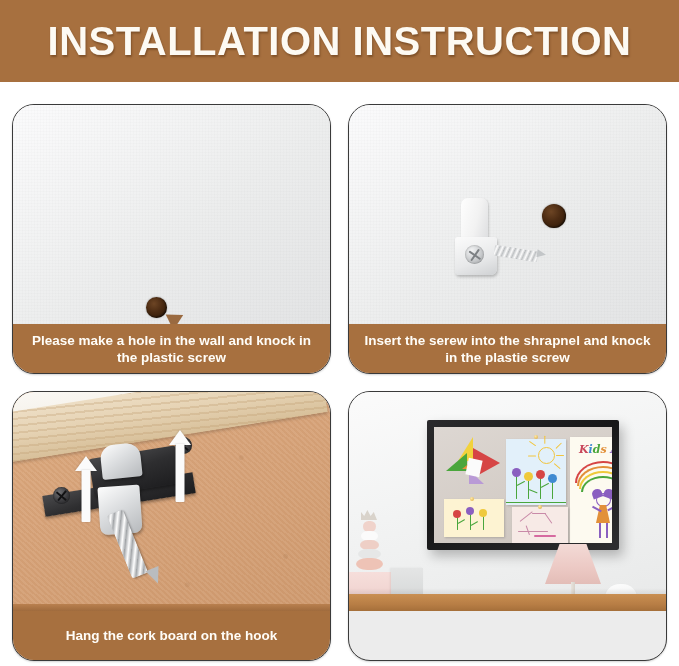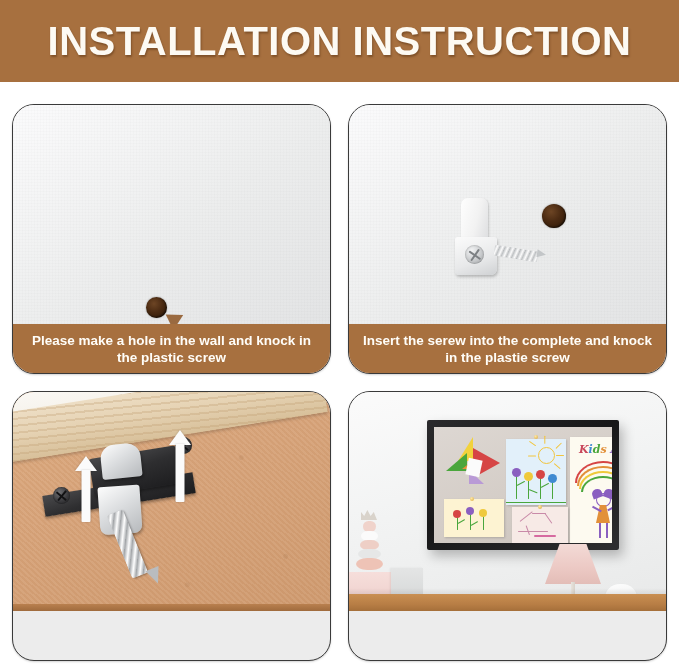--- a/index.html
+++ b/index.html
@@ -286,21 +286,21 @@
 
         <div class="bracket-tab" style="left:112px;top:93px;width:27px;height:46px;"></div>
         <div class="bracket-base" style="left:106px;top:132px;width:42px;height:38px;"></div>
         <div class="screw-head" style="left:116px;top:140px;width:19px;height:19px;"></div>
 
         <div class="screw-shaft" style="left:145px;top:143px;width:44px;height:11px;transform:rotate(9deg);"></div>
         <div class="screw-tip" style="left:188px;top:145px;transform:rotate(9deg);"></div>
 
         <div class="hole" style="left:193px;top:99px;width:24px;height:24px;"></div>
       </div>
-      <div class="caption two-line">Insert the serew into the complete and knock in the plastie screw</div>
+      <div class="caption two-line">Insert the serew into the shrapnel and knock in the plastie screw</div>
     </div>
 
     <div class="panel">
       <div class="scene">
         <div class="cork"></div>
         <div class="wood-frame"></div>
         <div class="wood-edge"></div>
 
         <div class="hanger-plate" style="left:30px;top:92px;width:152px;height:21px;transform:rotate(-9deg);"></div>
         <div class="hanger-plate" style="left:78px;top:60px;width:88px;height:38px;transform:rotate(-9deg);border-radius:3px;"></div>
@@ -317,20 +317,21 @@
           <b></b>
           <i style="top:14px;height:52px;"></i>
         </div>
         <div class="up-arrow" style="left:156px;top:38px;width:22px;height:72px;">
           <b></b>
           <i style="top:14px;height:58px;"></i>
         </div>
 
         <div class="cork-bottom-strip"></div>
       </div>
+      <div class="caption">Hang the cork board on the hook</div>
     </div>
 
     <div class="panel">
       <div class="scene">
         <div class="room"></div>
 
         <div class="frame-outer" style="left:78px;top:28px;width:192px;height:130px;">
           <div class="frame-inner">
 
             <div style="position:absolute;left:12px;top:10px;width:58px;height:50px;">

